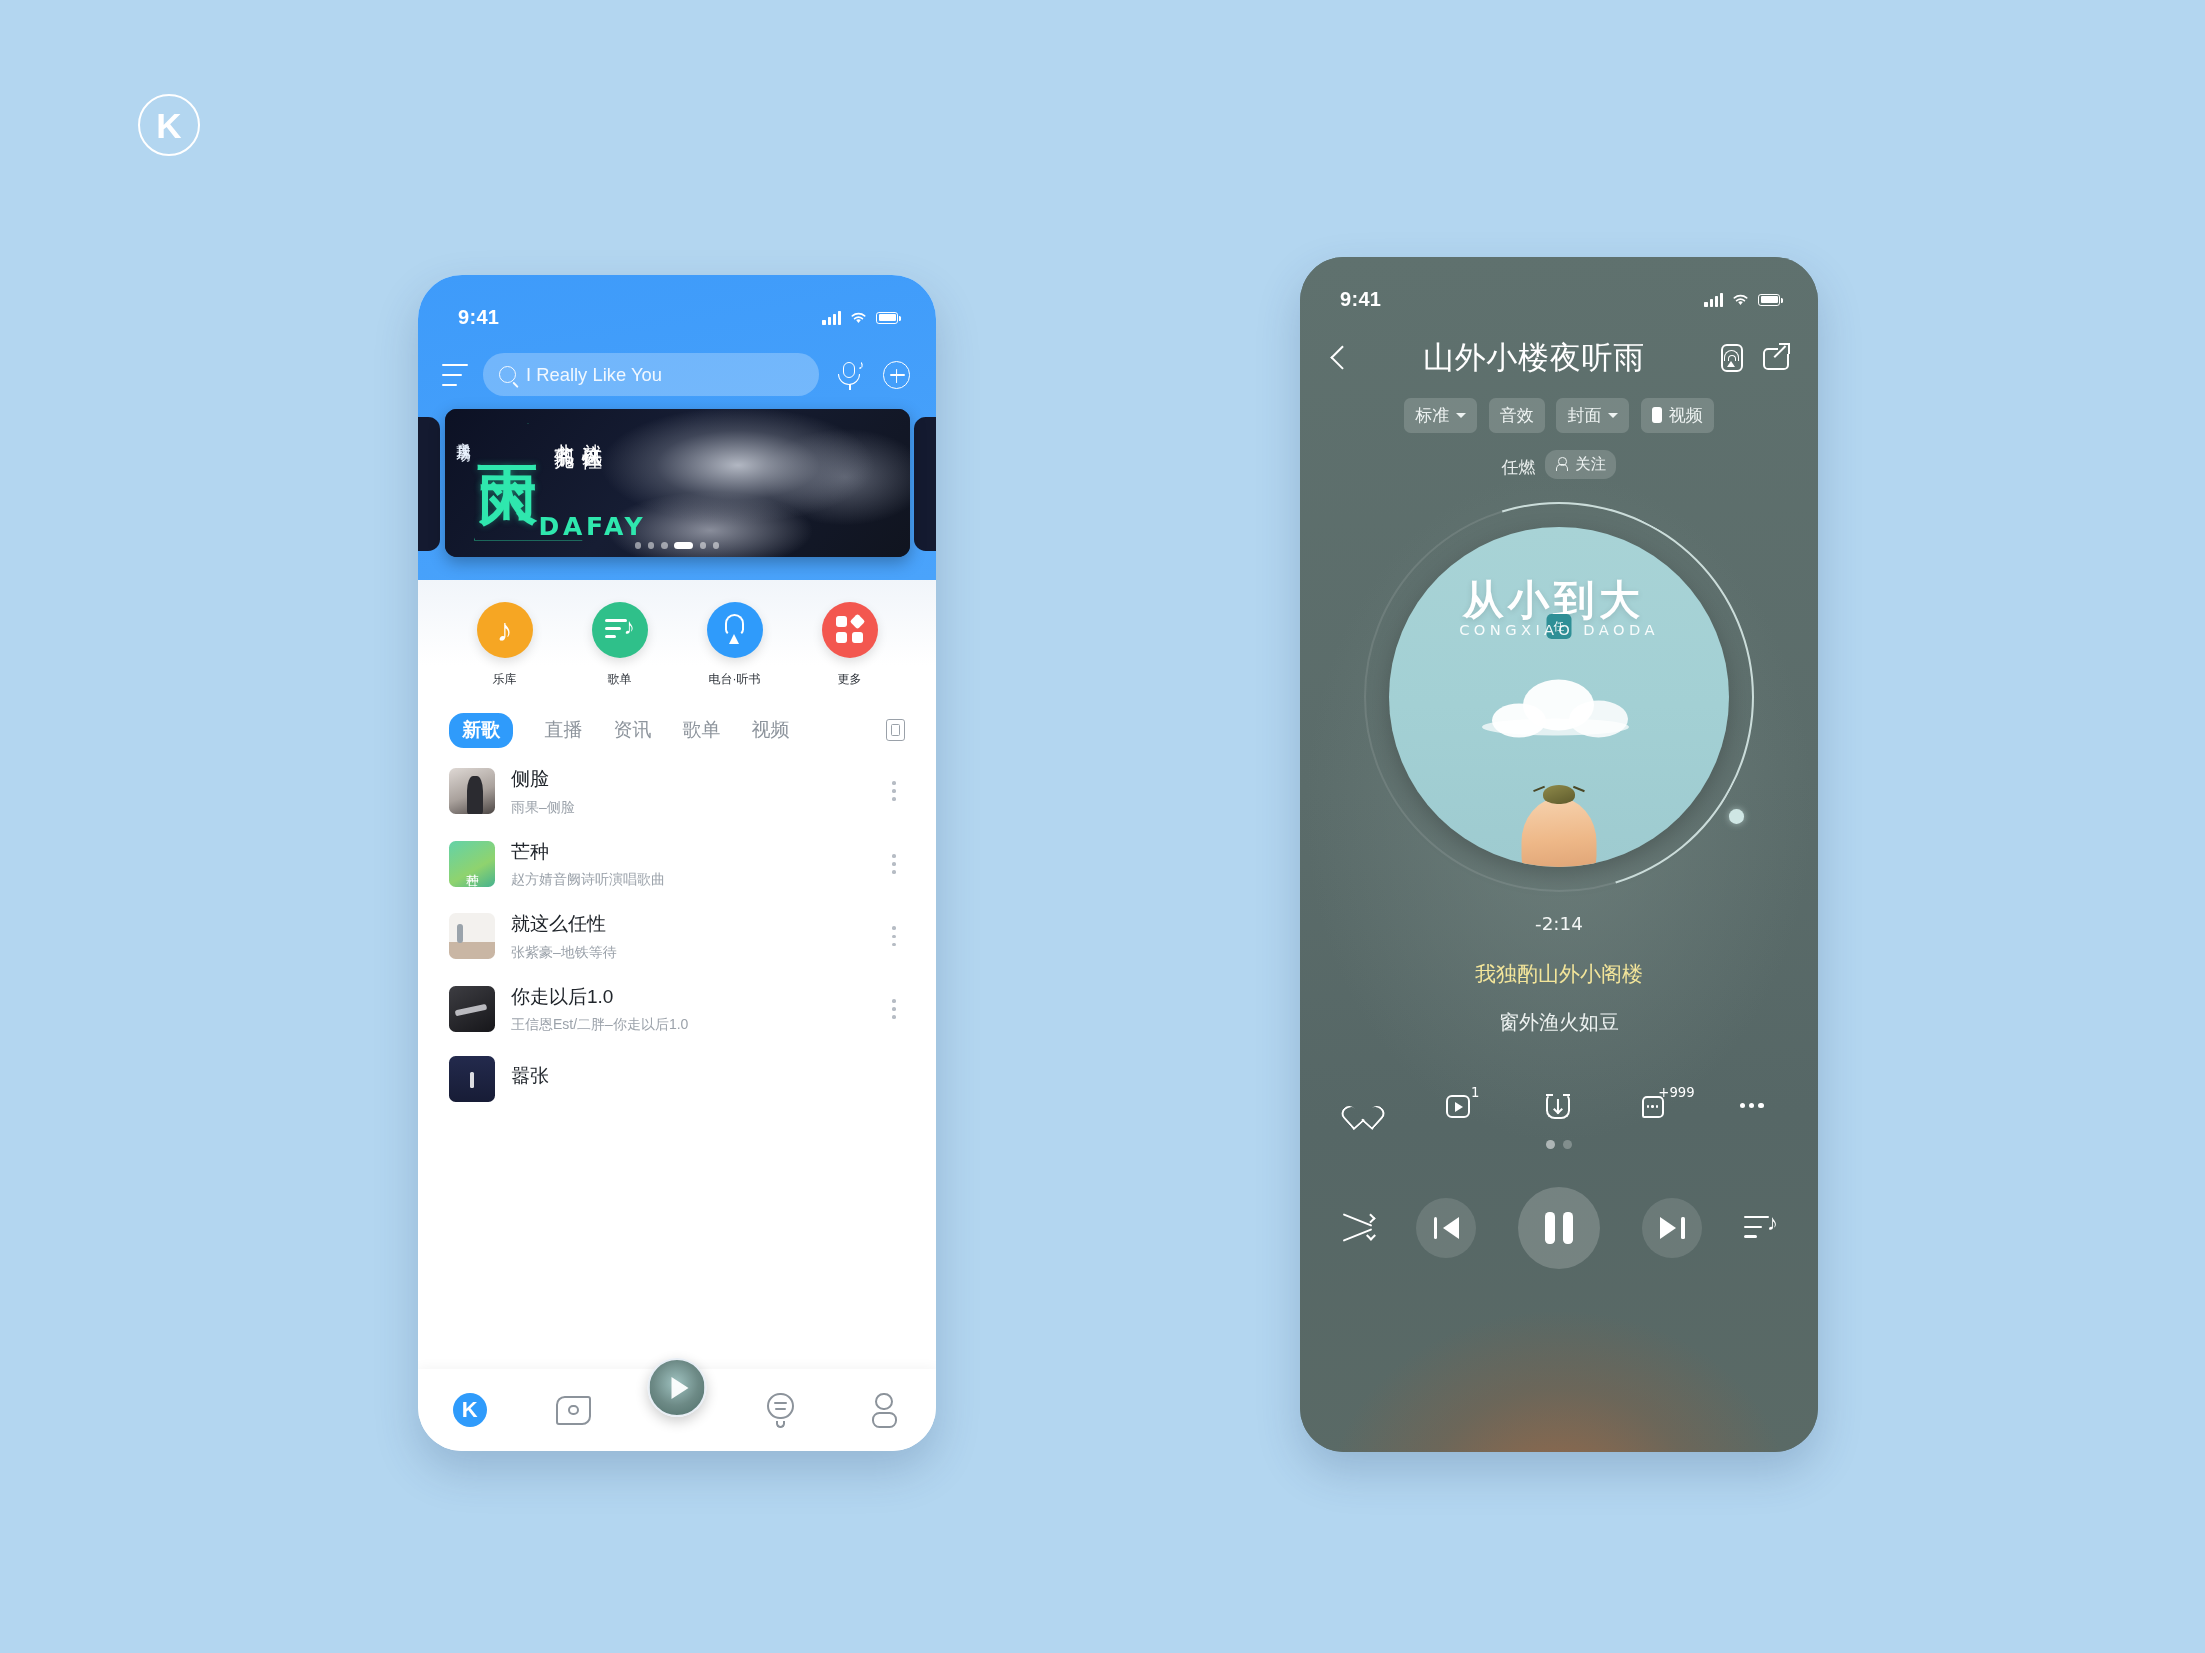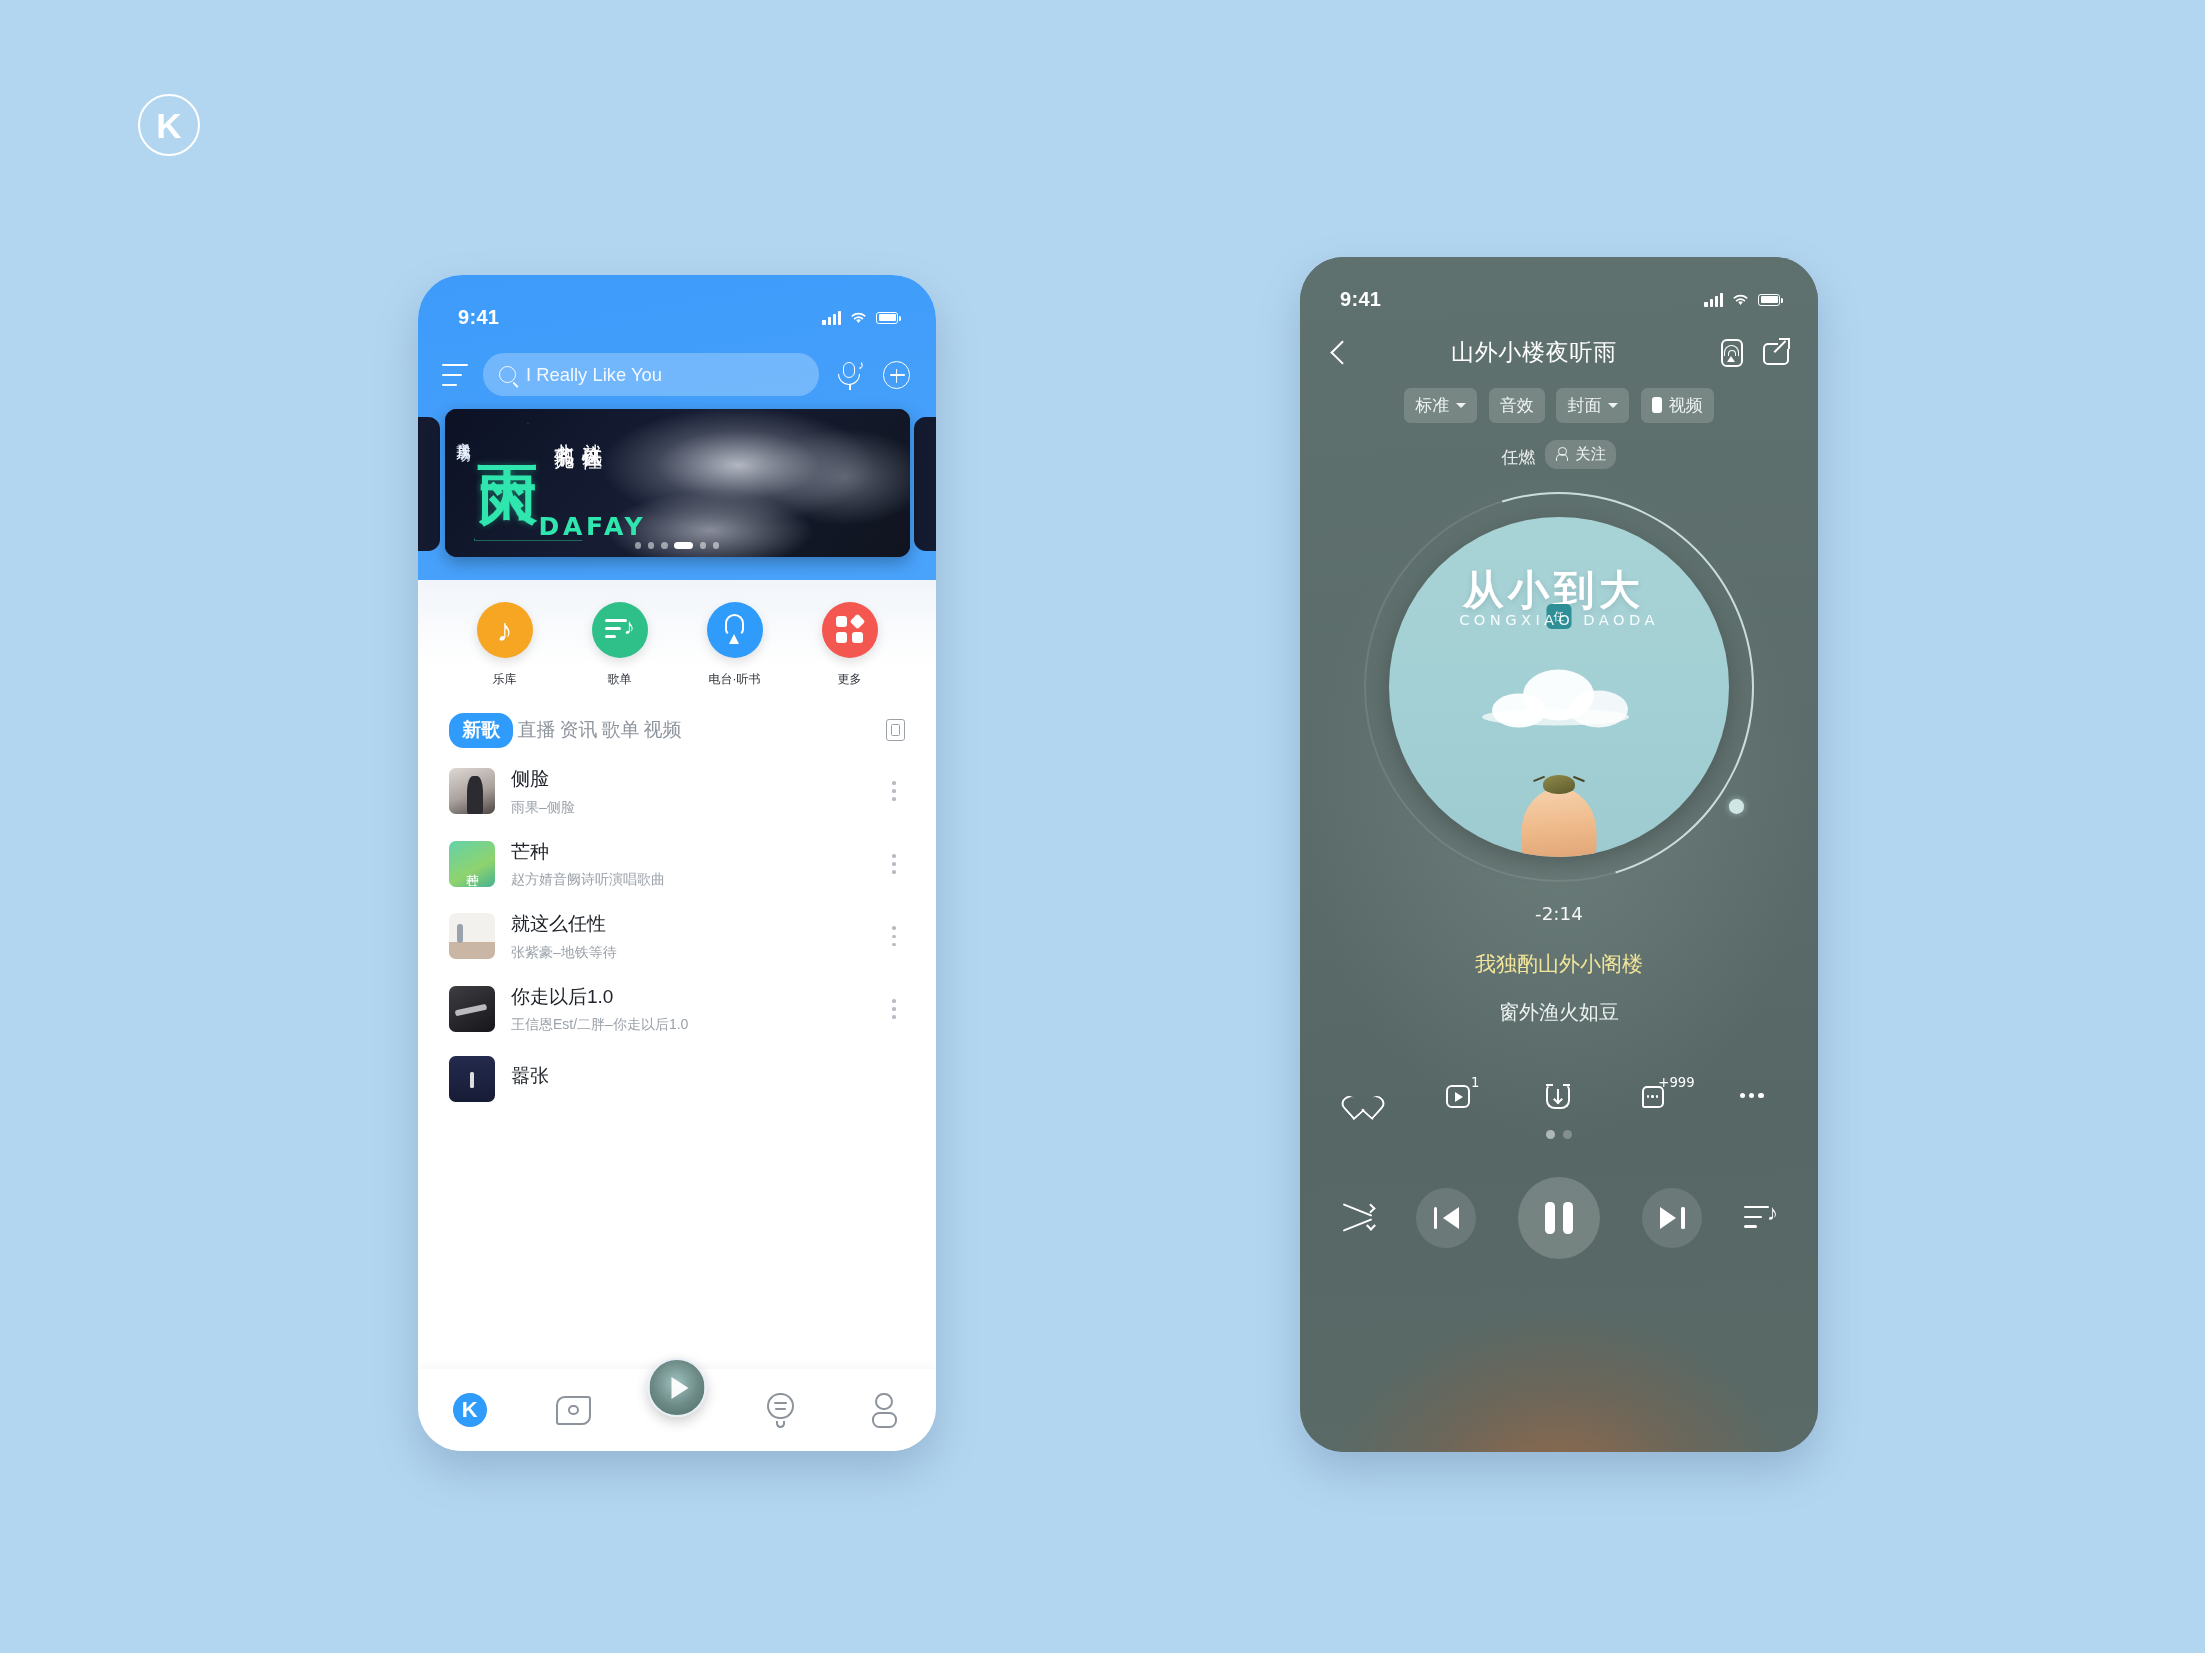--- a/index.html
+++ b/index.html
@@ -122,21 +122,21 @@
   .ci-list b { position:absolute; right:-0.7px; top:-2.2px; font-size:22px; color:#fff; line-height:1; font-weight:normal;}
   .ci-radio { width:29px; height:31px; position:relative; }
   .ci-radio .ring { position:absolute; left:5.1px; top:0; width:19px; height:22px; border:2.9px solid #fff; border-radius:10.3px 10.3px 7.4px 7.4px; border-bottom-color:transparent; }
   .ci-radio .tri { position:absolute; left:8.8px; bottom:1.5px; width:0;height:0; border-left:5.9px solid transparent;border-right:5.9px solid transparent;border-bottom:10.3px solid #fff; }
   .ci-grid { width:28px; height:28px; position:relative; }
   .ci-grid i { position:absolute; width:11px; height:11px; background:#fff; border-radius:2.9px; }
   .ci-grid i:nth-child(1){left:0;top:0}.ci-grid i:nth-child(3){left:0;top:16px}.ci-grid i:nth-child(4){left:16px;top:16px}
   .ci-grid i:nth-child(2){left:16px;top:0;border-radius:2.2px;transform:rotate(45deg)}
 
   
-  .tabs { display:flex; align-items:center; gap:4px; padding: 10.3px 31px 7.4px 31px; }
+  .tabs { display:flex; align-items:center; gap:31px; padding: 10.3px 31px 7.4px 31px; }
   .tab { font-size: 19px; color:#8d949c; }
   .tab.on { color:#fff; background:#2f9bfb; border-radius:14.7px; padding:4.4px 13.2px; font-weight:bold; }
   .tabs-sp { flex:1; }
   .tab-ico { width:19px; height:22px; border:1.8px solid #9aa1a9; border-radius:2.9px; position:relative; }
   .tab-ico::after{content:"";position:absolute;left:3.7px;top:3.7px;right:3.7px;bottom:3.7px;border:1.8px solid #9aa1a9;border-radius:1.5px;}
 
   
   .songs { padding: 0 31px; }
   .song { display:flex; align-items:center; gap:16px; padding: 11px 0; }
   .song-art { width:46px; height:46px; border-radius:6.6px; flex:none; position:relative; overflow:hidden; }
@@ -191,21 +191,21 @@
     position:absolute; inset:0;
     background:
       radial-gradient(ellipse 62% 22% at 50% 104%, rgba(175,105,62,.72) 0%, rgba(150,95,60,.30) 42%, rgba(0,0,0,0) 72%),
       radial-gradient(ellipse 70% 40% at 50% 46%, rgba(122,140,136,.55) 0%, rgba(0,0,0,0) 70%),
       linear-gradient(178deg,#5f716e 0%,#5b6c6a 44%,#566766 72%,#5a6a66 100%);
   }
   .pl-content { position:relative; z-index:2; height:100%; display:flex; flex-direction:column; }
   .pl-top { display:flex; align-items:center; padding: 11.8px 26.5px 0 26.5px; gap:13.2px; }
   .pl-back { width:25px; height:32px; position:relative; flex:none; }
   .pl-back::before{content:"";position:absolute;left:7.4px;top:7.4px;width:14.7px;height:14.7px;border-left:2.5px solid #fff;border-bottom:2.5px solid #fff;transform:rotate(45deg);}
-  .pl-title { flex:1; text-align:center; color:#fff; font-size:23px; letter-spacing:0.7px; }
+  .pl-title { flex:1; text-align:center; color:#fff; font-size:31px; letter-spacing:0.7px; }
   .pl-ic { width:31px; height:31px; position:relative; flex:none; }
   .cast-bx { position:absolute; inset:1.5px 4.4px; border:2.1px solid #fff; border-radius:5.9px; }
   .cast-a1 { position:absolute; left:8px; top:8px; width:14.7px; height:10.3px; border:1.9px solid #fff; border-bottom:none; border-radius:8px 8px 0 0; }
   .cast-a2 { position:absolute; left:11.8px; top:12.5px; width:7.4px; height:5.9px; border:1.8px solid #fff; border-bottom:none; border-radius:4.4px 4.4px 0 0; }
   .cast-tri { position:absolute; left:11px; bottom:5.9px; width:0;height:0;border-left:4.4px solid transparent;border-right:4.4px solid transparent;border-bottom:6.6px solid #fff; }
   .shr-bx { position:absolute; left:2.9px; top:5.9px; right:2.9px; bottom:2.9px; border:2.1px solid #fff; border-radius:5.1px; }
   .shr-ar { position:absolute; right:2.2px; top:1.5px; width:14.7px; height:14.7px; }
   .shr-ar::before{content:"";position:absolute;left:0;bottom:0;width:16px;height:2.1px;background:#fff;transform:rotate(-45deg);transform-origin:left bottom;}
   .shr-ar::after{content:"";position:absolute;right:-0.7px;top:-0.7px;width:8.8px;height:8.8px;border-top:2.1px solid #fff;border-right:2.1px solid #fff;}
   .shr-mask { position:absolute; right:1.5px; top:2.9px; width:11.8px; height:8.8px; background:#5d6f6c; }

